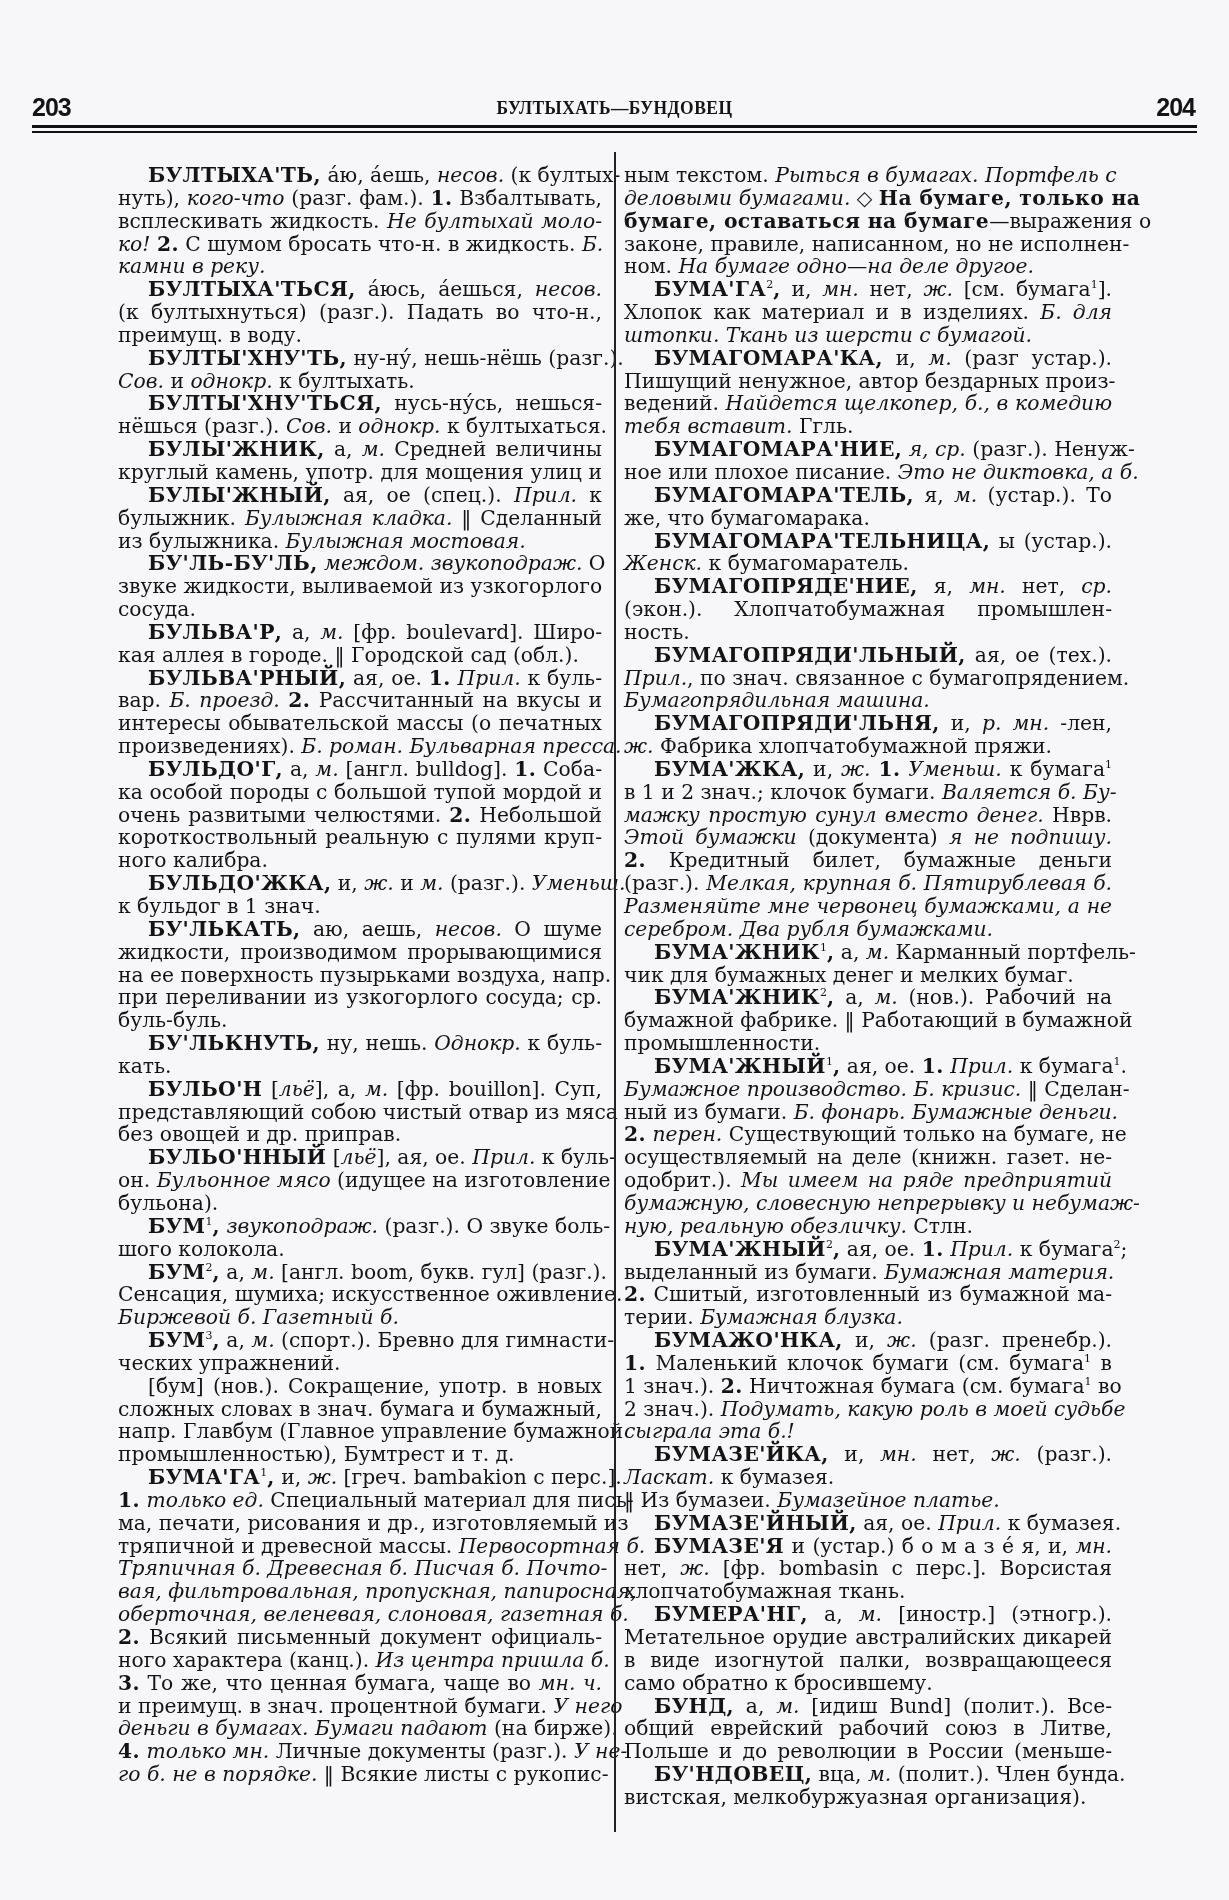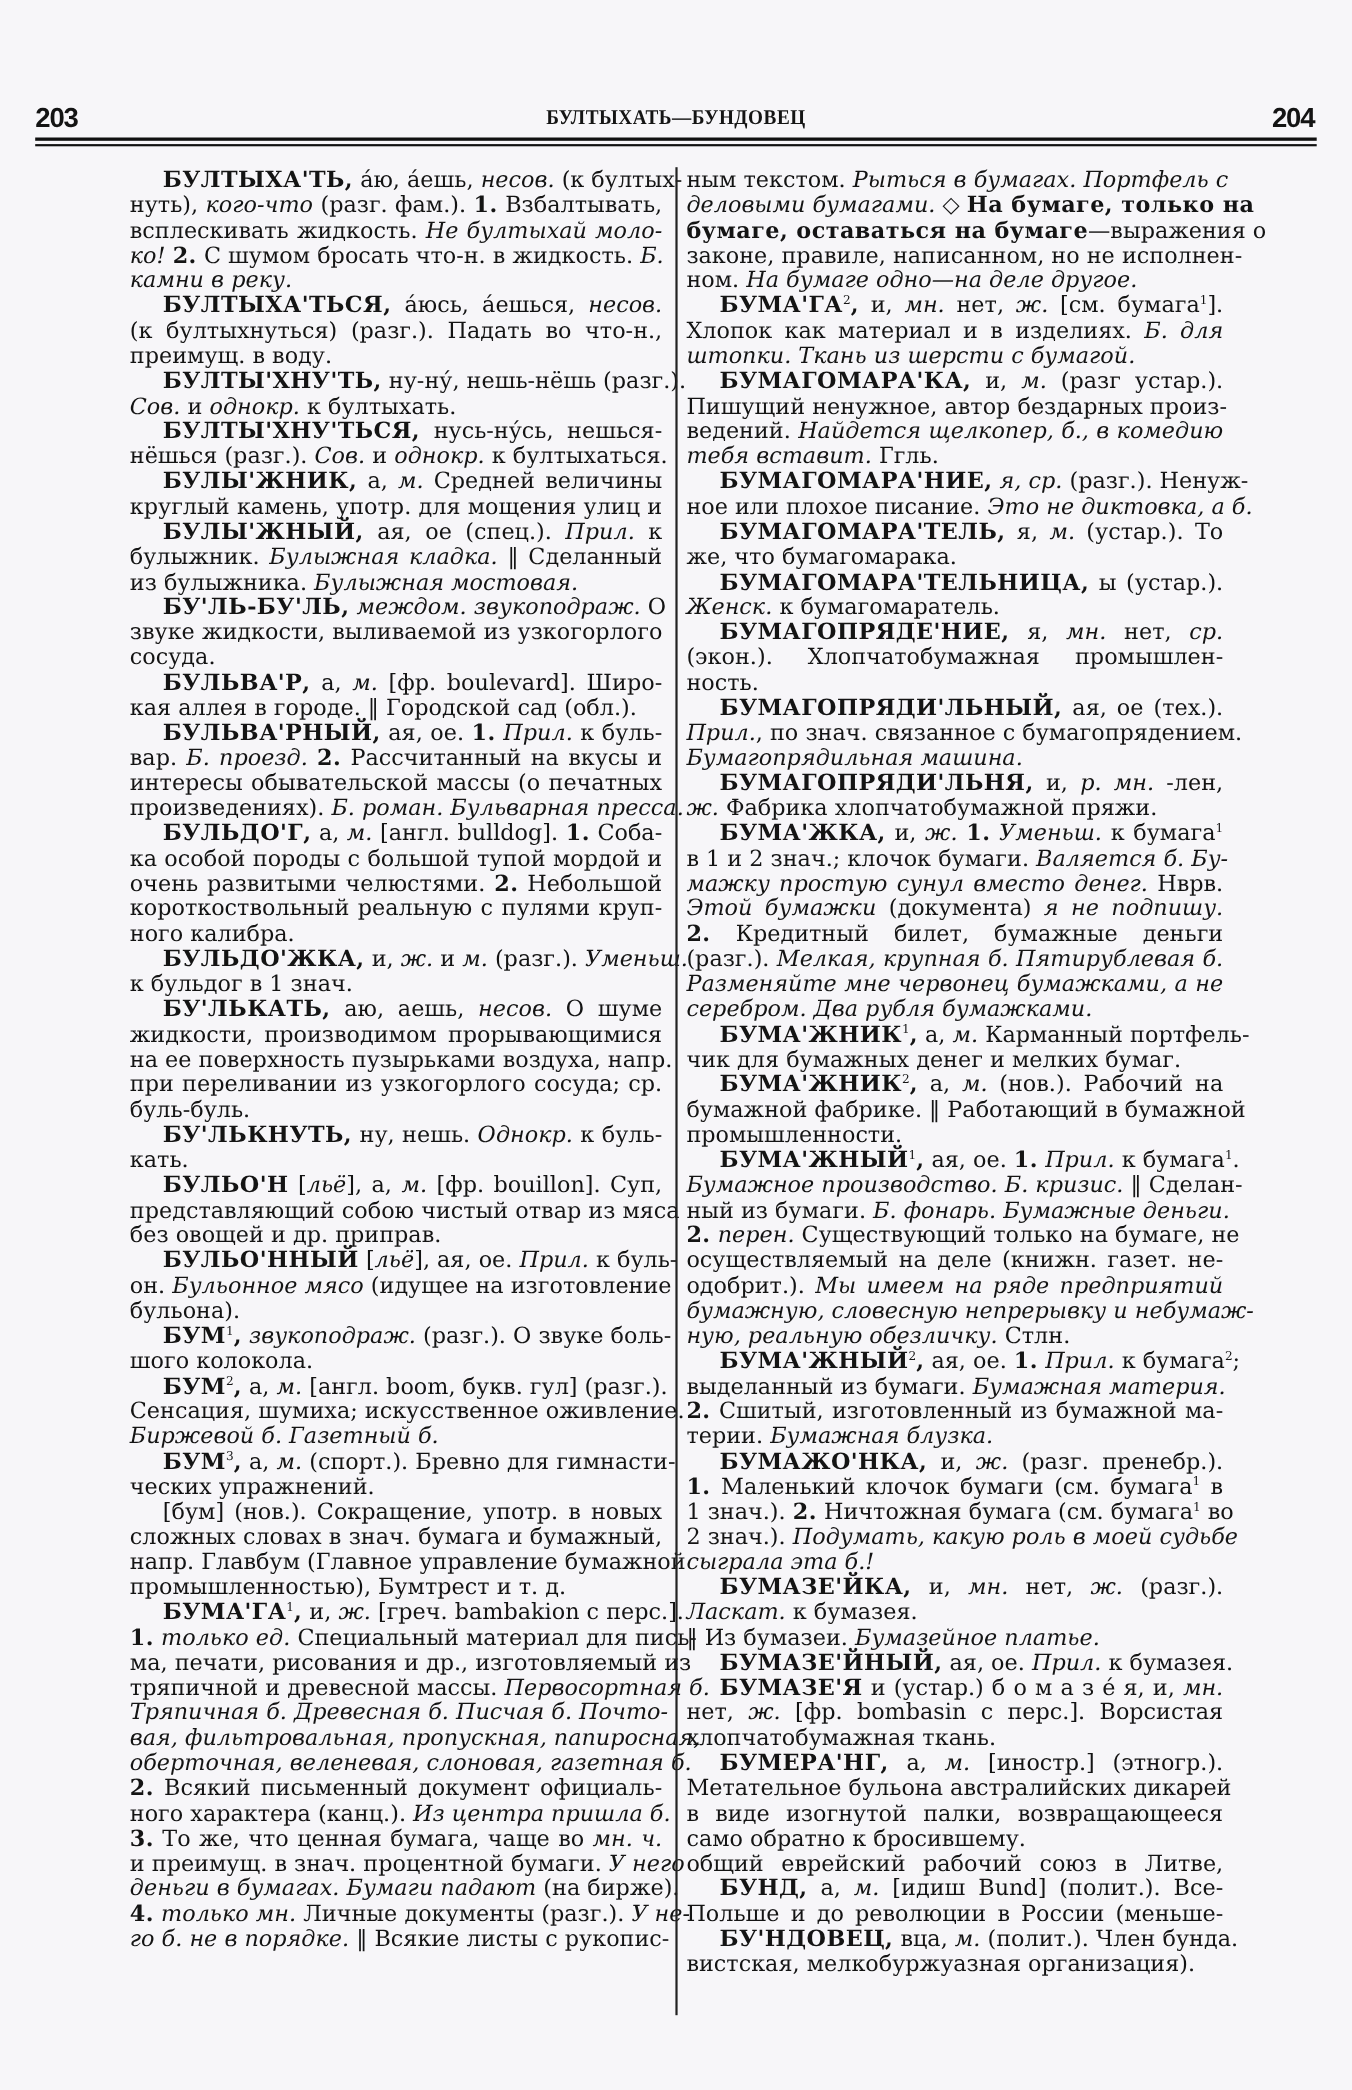--- a/index.html
+++ b/index.html
@@ -23,21 +23,21 @@
   .pnum.right { right: 2px; }
   .run-title {
     position: absolute; left: 0; right: 0; top: 4px; text-align: center;
     font-family: "Liberation Serif", serif; font-weight: bold;
     font-size: 19px; letter-spacing: 0.5px; transform: scaleX(0.92);
   }
   .rule { position: absolute; left: 32px; width: 1165px; background: #111; }
   .rule.r1 { top: 125px; height: 3px; }
   .rule.r2 { top: 131px; height: 2px; }
   .col {
-    position: absolute; top: 152px;
+    position: absolute; top: 164px;
     font-size: 20.3px; line-height: 22.85px;
   }
   .col.left { left: 118px; width: 484px; }
   .col.right { left: 624px; width: 488px; }
   .divider {
     position: absolute; left: 614px; top: 152px; width: 1.5px; height: 1680px;
     background: #222;
   }
   .ln {
     display: block; white-space: nowrap; height: 22.85px;
@@ -192,21 +192,21 @@
     <span class="ln"><span>2 знач.). </span><span class="i">Подумать, какую роль в моей судьбе</span></span>
     <span class="ln last"><span class="i">сыграла эта б.!</span></span>
     <span class="ln indent"><span class="b">БУМАЗЕ'ЙКА,</span><span> и, </span><span class="i">мн.</span><span> нет, </span><span class="i">ж.</span><span> (разг.).</span></span>
     <span class="ln last"><span class="i">Ласкат.</span><span> к бумазея.</span></span>
     <span class="ln last"><span>‖ Из бумазеи. </span><span class="i">Бумазейное платье.</span></span>
     <span class="ln indent"><span class="b">БУМАЗЕ'ЙНЫЙ,</span><span> ая, ое. </span><span class="i">Прил.</span><span> к бумазея.</span></span>
     <span class="ln indent"><span class="b">БУМАЗЕ'Я</span><span> и (устар.) б о м а з е́ я, и, </span><span class="i">мн.</span></span>
     <span class="ln"><span>нет, </span><span class="i">ж.</span><span> [фр. bombasin с перс.]. Ворсистая</span></span>
     <span class="ln last"><span>хлопчатобумажная ткань.</span></span>
     <span class="ln indent"><span class="b">БУМЕРА'НГ,</span><span> а, </span><span class="i">м.</span><span> [иностр.] (этногр.).</span></span>
-    <span class="ln"><span>Метательное бульона австралийских дикарей</span></span>
+    <span class="ln"><span>Метательное орудие австралийских дикарей</span></span>
     <span class="ln"><span>в виде изогнутой палки, возвращающееся</span></span>
     <span class="ln last"><span>само обратно к бросившему.</span></span>
+    <span class="ln indent"><span class="b">БУНД,</span><span> а, </span><span class="i">м.</span><span> [идиш Bund] (полит.). Все-</span></span>
     <span class="ln"><span>общий еврейский рабочий союз в Литве,</span></span>
-    <span class="ln indent"><span class="b">БУНД,</span><span> а, </span><span class="i">м.</span><span> [идиш Bund] (полит.). Все-</span></span>
     <span class="ln"><span>Польше и до революции в России (меньше-</span></span>
     <span class="ln indent last"><span class="b">БУ'НДОВЕЦ,</span><span> вца, </span><span class="i">м.</span><span> (полит.). Член бунда.</span></span>
     <span class="ln last"><span>вистская, мелкобуржуазная организация).</span></span>
   </div>
 
 </body></html>

